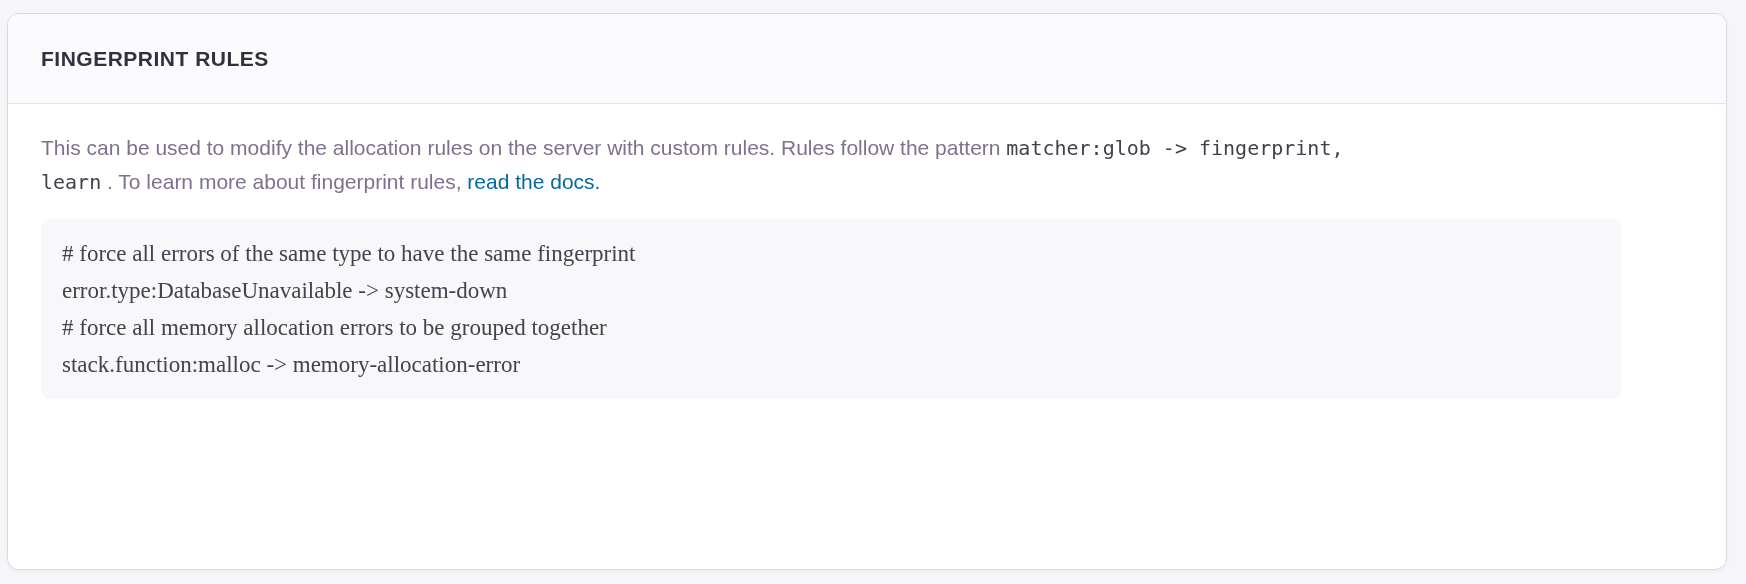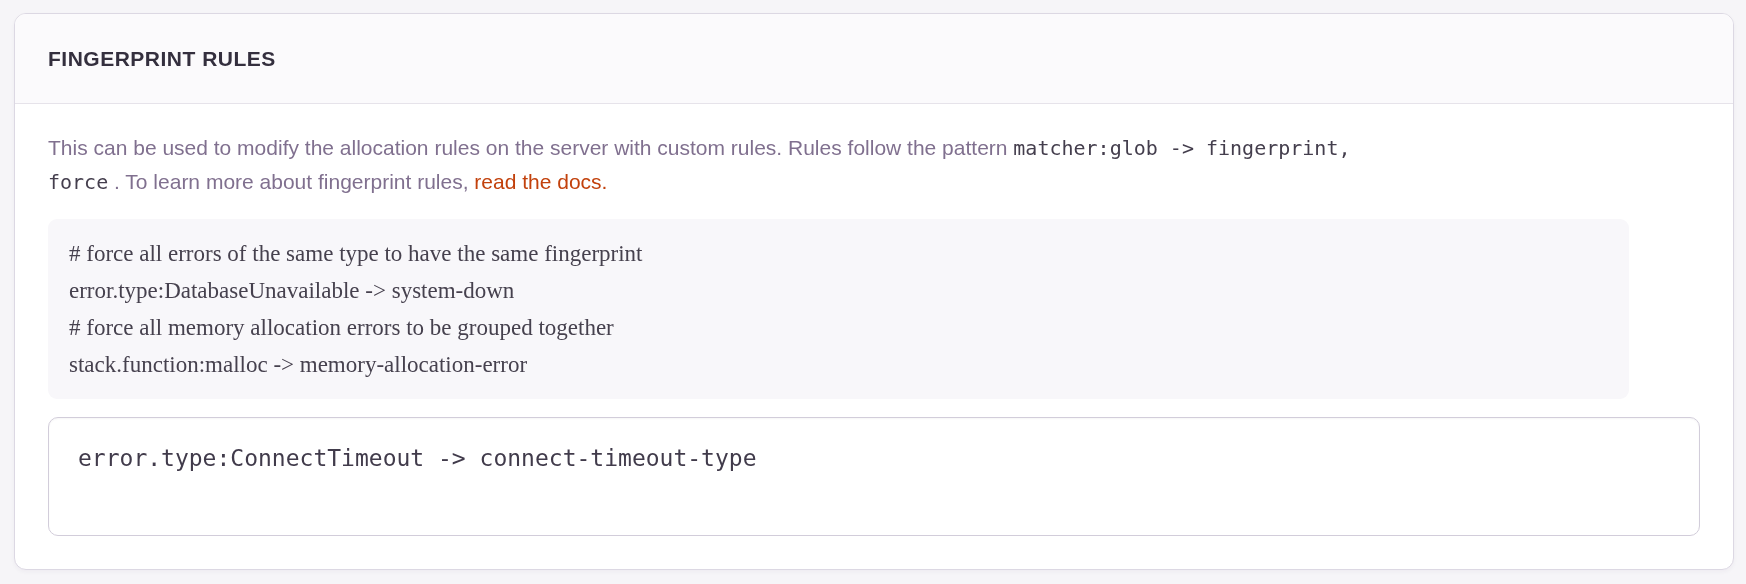--- a/index.html
+++ b/index.html
@@ -7,21 +7,21 @@
   html, body {
     width: 1746px;
     height: 584px;
     overflow: hidden;
     background: #f6f5f8;
     font-family: "Liberation Sans", sans-serif;
   }
 
   .panel {
     position: absolute;
-    left: 14px;
+    left: 7px;
     top: 13px;
     width: 1720px;
     height: 557px;
     background: #ffffff;
     border: 1px solid #dcd8e3;
     border-radius: 12px;
     box-shadow: 0 2px 4px rgba(45, 0, 85, 0.04);
     overflow: hidden;
   }
 
@@ -53,21 +53,21 @@
   }
 
   .inline-code {
     font-family: "DejaVu Sans Mono", monospace;
     font-size: 20px;
     color: #443e4d;
     margin-top: 40px;
   }
 
   .docs-link {
-    color: #c2410c;
+    color: #0369a1;
     text-decoration: none;
     cursor: pointer;
     margin-top: 20px;
   }
 
   .example-code {
     background: #f8f7fa;
     border-radius: 9px;
     padding: 16px 21px;
     margin: 0 71px 18px 0;
@@ -103,24 +103,23 @@
 
 <div class="page">
   <section class="panel">
 
     <header class="panel-header">
       <h2 class="panel-title">FINGERPRINT RULES</h2>
     </header>
 
     <div class="panel-body">
 
-      <p class="field-help"><span>This can be used to modify the allocation rules on the server with custom rules. Rules follow the pattern </span><code class="inline-code">matcher:glob -&gt; fingerprint,</code><br><code class="inline-code">force</code><span> . To learn more about fingerprint rules, </span><a class="docs-link" href="#">read the docs.</a></p>
+      <p class="field-help"><span>This can be used to modify the allocation rules on the server with custom rules. Rules follow the pattern </span><code class="inline-code">matcher:glob -&gt; fingerprint,</code><br><code class="inline-code">learn</code><span> . To learn more about fingerprint rules, </span><a class="docs-link" href="#">read the docs.</a></p>
 
       <pre class="example-code"># force all errors of the same type to have the same fingerprint
 error.type:DatabaseUnavailable -&gt; system-down
 # force all memory allocation errors to be grouped together
 stack.function:malloc -&gt; memory-allocation-error</pre>
 
-      <textarea class="rules-textarea" spellcheck="false" style="">error.type:ConnectTimeout -&gt; connect-timeout-type</textarea>
 
     </div>
   </section>
 </div>
 
 </body></html>

